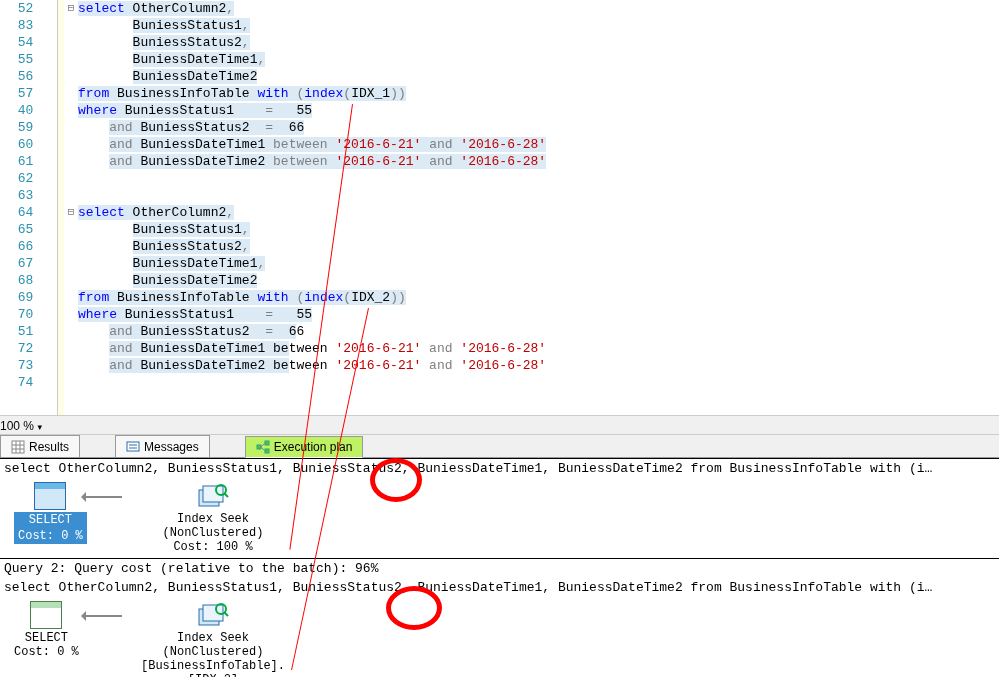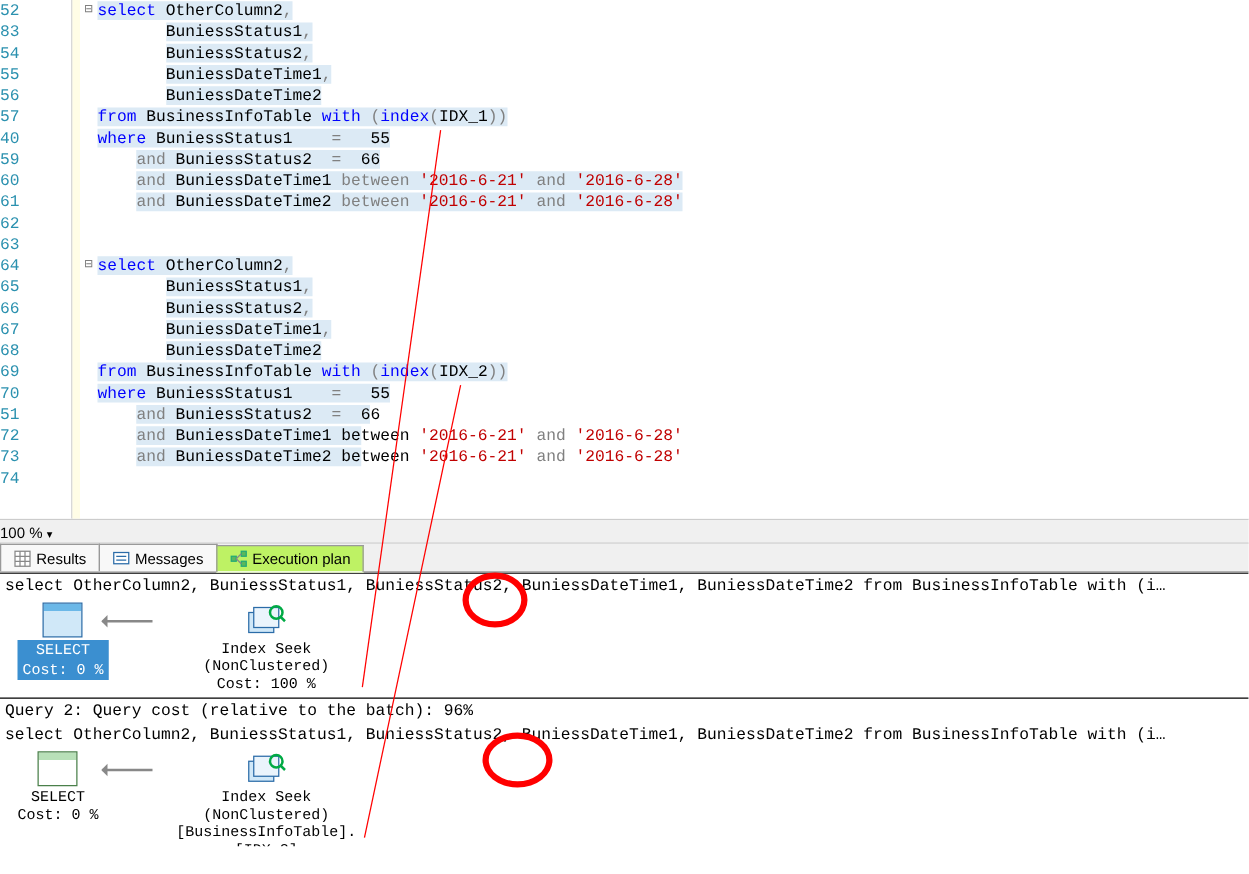--- a/index.html
+++ b/index.html
@@ -12,21 +12,21 @@
   overflow: hidden;
 }
 .editor {
   display: flex;
   height: 415px;
   overflow: hidden;
   background: #fff;
 }
 .gutter {
   background: #fff;
-  text-align: left;
+  text-align: center;
   padding-right: 6px;
   color: #2b91af;
   user-select: none;
   width: 58px;
   border-right: 1px solid #ccc;
 }
 .gutter div { height: 17px; line-height: 17px; }
 .fold-col {
   width: 14px;
   background: #fff;
@@ -56,20 +56,21 @@
   border-top: 1px solid #ccc;
   border-bottom: 1px solid #ccc;
   background: #f0f0f0;
 }
 .tabs {
   display: flex;
   border-bottom: 1px solid #999;
   background: #f0f0f0;
   font-family: "Segoe UI", Tahoma, sans-serif;
   font-size: 12px;
+  gap: 36px;
 }
 .tab {
   padding: 3px 10px;
   border: 1px solid #999;
   border-bottom: none;
   background: #f8f8f8;
   margin-right: -1px;
   display: flex;
   align-items: center;
   gap: 4px;

